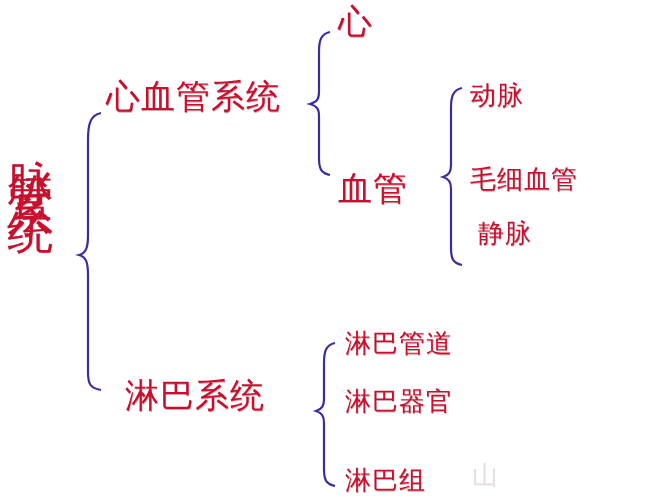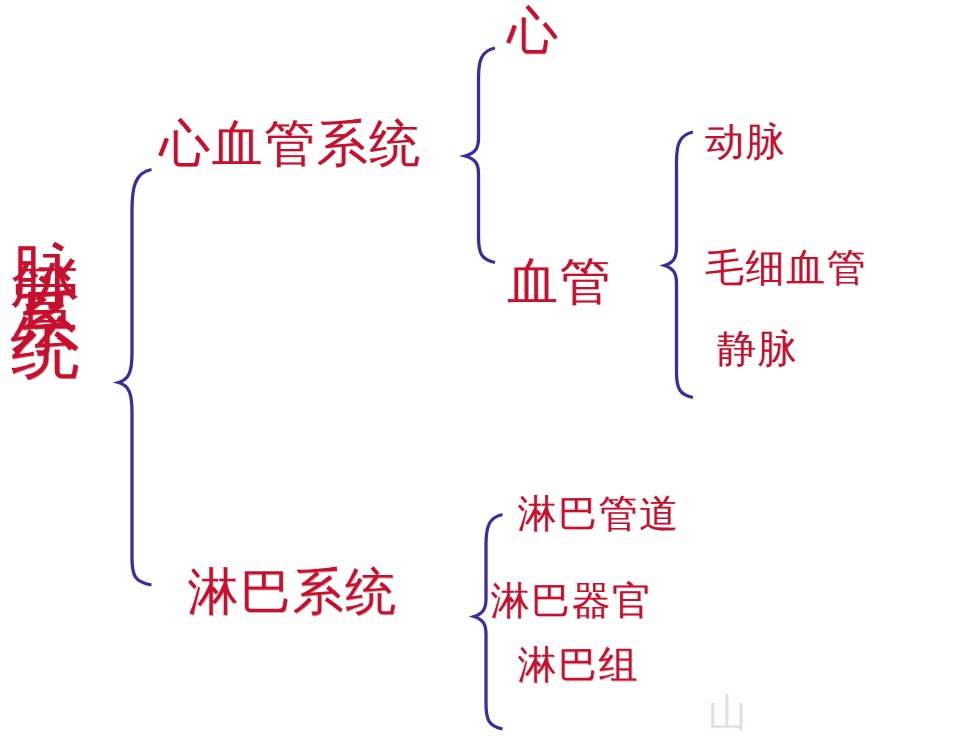--- a/index.html
+++ b/index.html
@@ -69,16 +69,16 @@
 <div class="label lvl1" style="left:125px; top:378px;">淋巴系统</div>
 
 <div class="label lvl2" style="left:338px; top:4px;">心</div>
 <div class="label lvl2" style="left:338px; top:171px;">血管</div>
 
 <div class="label lvl3" style="left:470px; top:82px;">动脉</div>
 <div class="label lvl3" style="left:470px; top:150px;margin-top:16px;">毛细血管</div>
 <div class="label lvl3" style="left:478px; top:220px;">静脉</div>
 
 <div class="label lvl3" style="left:345px; top:330px;">淋巴管道</div>
-<div class="label lvl3" style="left:327px; top:388px;">淋巴器官</div>
-<div class="label lvl3" style="left:345px; top:431px;">淋巴组</div>
+<div class="label lvl3" style="left:345px; top:388px;">淋巴器官</div>
+<div class="label lvl3" style="left:345px; top:467px;">淋巴组</div>
 
 <div class="watermark">山</div>
 
 </body></html>

